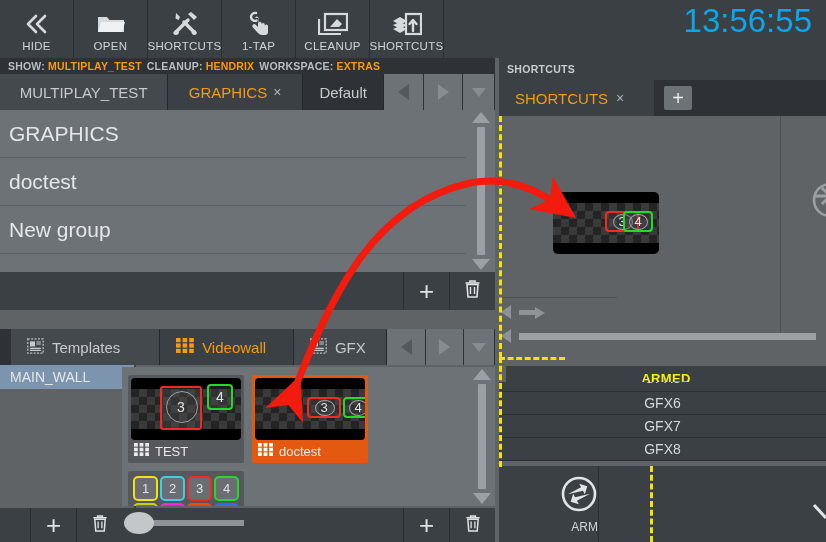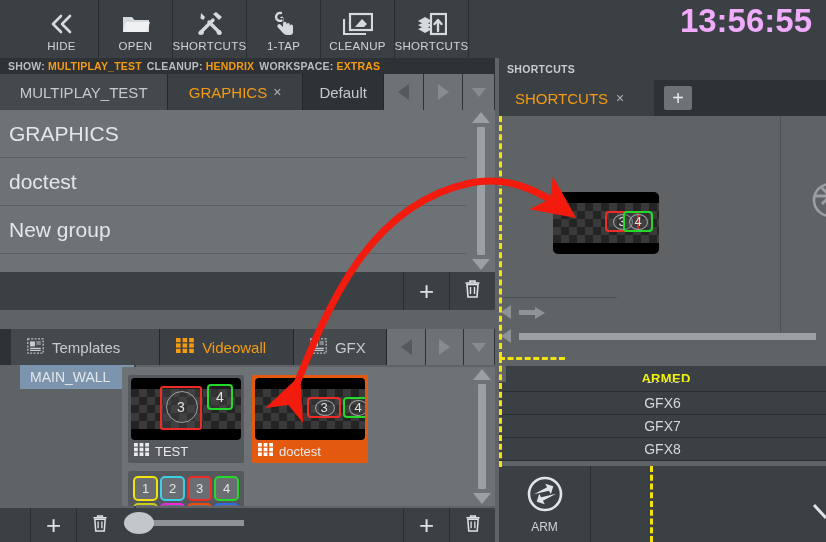--- a/index.html
+++ b/index.html
@@ -15,34 +15,34 @@
   
   .toolbar {
     position: absolute; left: 0; top: 0; width: 826px; height: 58px;
     background: #3b4044; display: flex; align-items: stretch;
   }
   .tb-btn {
     width: 74px; display: flex; flex-direction: column;
     align-items: center; justify-content: center;
     border-right: 1px solid #2b2f33; cursor: pointer; padding-top: 3px;
   }
-  .tb-btn:first-child { border-left: none; margin-left: 25px; }
+  .tb-btn:first-child { border-left: none; }
   .tb-ico {
     height: 30px; display: flex; align-items: center; justify-content: center;
     color: #d7dadd;
   }
   .tb-label {
     font-size: 11.5px; color: #d0d4d7; letter-spacing: .3px;
     margin-top: 1px; white-space: nowrap;
   }
   .tb-spacer { flex: 1; border-right: none; }
   .clock {
     position: absolute; right: 14px; top: 2px;
-    font-size: 33px; color: #f0abfc; letter-spacing: 0px;
-    font-family: "Liberation Sans", sans-serif; font-weight: 700;
+    font-size: 33px; color: #0ea5e9; letter-spacing: 0px;
+    font-family: "Liberation Sans", sans-serif; font-weight: 400;
   }
 
   
   .infobar {
     position: absolute; left: 0; top: 58px; width: 495px; height: 16px;
     background: #2e3236; display: flex; align-items: center;
     padding-left: 8px; font-size: 10.5px; font-weight: bold;
     letter-spacing: .2px; white-space: nowrap;
   }
   .ib-k { color: #b9bec2; }
@@ -117,21 +117,21 @@
   }
   .stab.active { background: #3b4044; color: #f59b12; }
 
   
   .srcpane {
     position: absolute; left: 0; top: 365px; width: 495px; height: 143px;
     background: #5f6366;
   }
   .wall-col {
     position: absolute; left: 0; top: 0; width: 136px; height: 143px;
-    background: #5f6366; border-right: 2px solid #3b4044; padding-left: 20px;
+    background: #5f6366; border-right: 2px solid #3b4044;
   }
   .wall-item {
     height: 24px; display: flex; align-items: center; padding-left: 10px;
     font-size: 14px; color: #e4e7e9; cursor: pointer;
   }
   .wall-item.sel { background: #7c94ad; }
 
   .thumbgrid {
     position: absolute; left: 122px; top: 2px; width: 347px; height: 139px;
     background: #6d7276; padding: 8px 0 0 6px;
@@ -233,21 +233,21 @@
     display: flex; align-items: center; justify-content: center;
     font-size: 14px; color: #d5d8da; cursor: pointer;
   }
   .gfxrow.cut { height: 10px; align-items: flex-start; }
 
   .armbar {
     position: absolute; left: 499px; top: 466px; width: 327px; height: 76px;
     background: #3b4044; display: flex; align-items: stretch;
   }
   .armbtn {
-    width: 92px; display: flex; flex-direction: column; align-items: center;
+    width: 100px; display: flex; flex-direction: column; align-items: flex-end;
     justify-content: center; border-right: 1px solid #2b2f33;
     color: #e2e5e7; cursor: pointer; gap: 3px;
   }
   .armbtn .lbl { font-size: 12px; color: #d0d4d7; }
   .arm-rest { flex: 1; position: relative; }
 
   
   .dash-v {
     position: absolute; width: 0; border-left: 3px dashed #f2e20d;
   }

